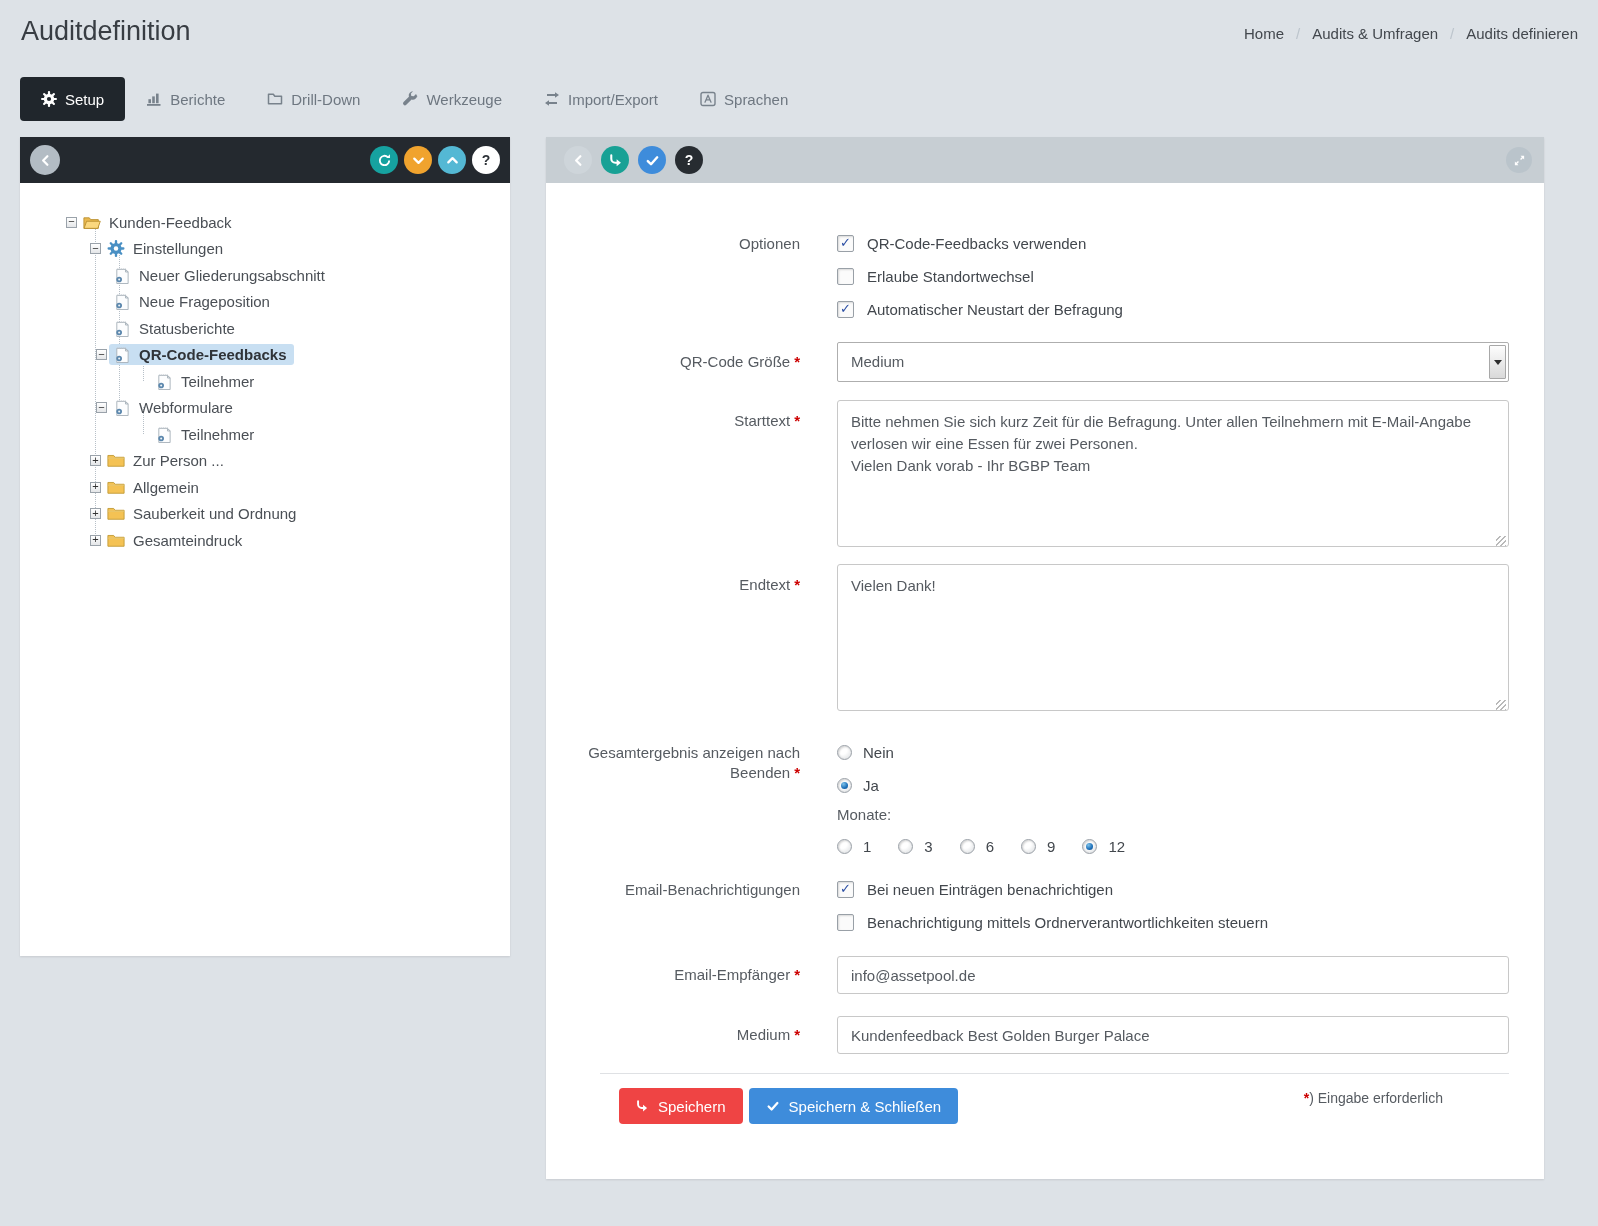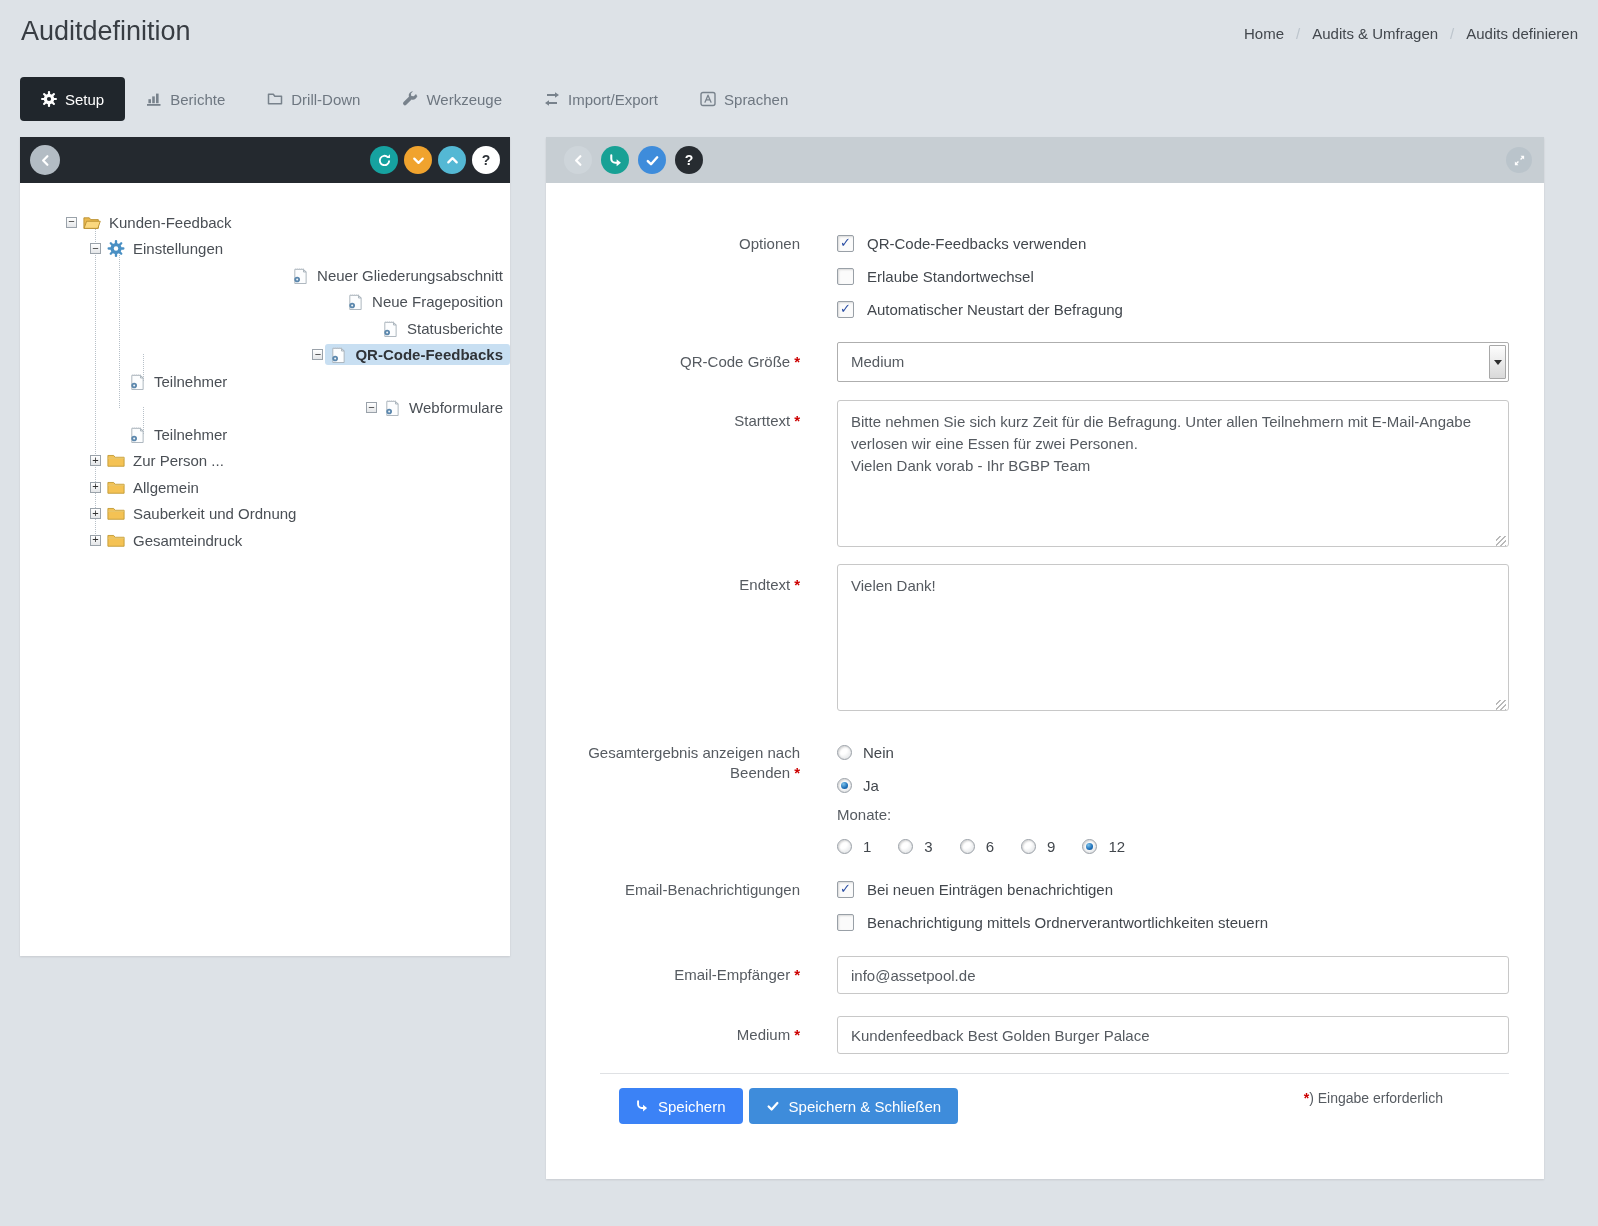--- a/index.html
+++ b/index.html
@@ -71,21 +71,21 @@
   .c-dark      { background:#272c31; } .c-dark::after { color:#fff; }
   .c-expand    { background:#bac4cb; width:26px; height:26px; margin-left:auto; }
   .c-expand svg { width:13px; height:13px; }
   .toolgroup { display:flex; gap:6px; align-items:center; }
 
   
   .tree-body { position:relative; padding-top:26px; font-size:15px; color:#4a4f55; }
   .guide { position:absolute; border-left:1px dotted #b7c0c8; width:0; }
   .trow { display:flex; align-items:center; height:26.5px; position:relative; cursor:pointer; }
   .lvl0 { padding-left:46px; } .lvl1 { padding-left:70px; }
-  .lvl2 { padding-left:76px;justify-content:flex-end; } .lvl3 { padding-left:91px; }
+  .lvl2 { padding-left:76px; } .lvl3 { padding-left:118px; }
   .exp {
     width:11px; height:11px; flex:0 0 11px; margin-right:6px;
     border:1px solid #9aa2aa; background:linear-gradient(#ffffff,#e4e6e8);
     display:flex; align-items:center; justify-content:center;
     font-size:11px; line-height:1; color:#333; cursor:pointer;
   }
   .exp.exp-minus::after { content:"\2212"; margin-top:-1px; }
   .exp.exp-plus::after  { content:"+"; margin-top:-1px; }
   .exp-spacer { width:17px; flex:0 0 17px; }
   .node { display:flex; align-items:center; padding:2px 7px 2px 4px; margin-left:-4px; border-radius:3px; }
@@ -172,21 +172,21 @@
     border-top:1px solid #dfe1e4; margin:19px 35px 0 54px; padding-top:14px;
     display:flex; justify-content:space-between; align-items:flex-start;
   }
   .btns { display:flex; gap:6px; margin-left:19px; }
   .btn {
     height:36px; border:none; border-radius:4px; color:#fff; font-size:15px;
     font-family:"Liberation Sans","DejaVu Sans",sans-serif;
     display:flex; align-items:center; gap:9px; padding:0 17px; cursor:pointer;
   }
   .btn svg { width:14px; height:14px; color:#fff; }
-  .btn-save { background:#3b82f6;padding-left:16px; }
+  .btn-save { background:#ef4444;padding-left:16px; }
   .btn-saveclose { background:#3e8cdb; }
   .req-note { font-size:14px; color:#565b61; padding-right:66px; margin-top:2px; }
   .req-note .star { color:#cc0000; font-weight:bold; }
 </style>
 </head>
 <body>
 
 <svg class="defs" xmlns="http://www.w3.org/2000/svg">
   <symbol id="i-gear" viewBox="0 0 16 16">
     <g fill="currentColor">

